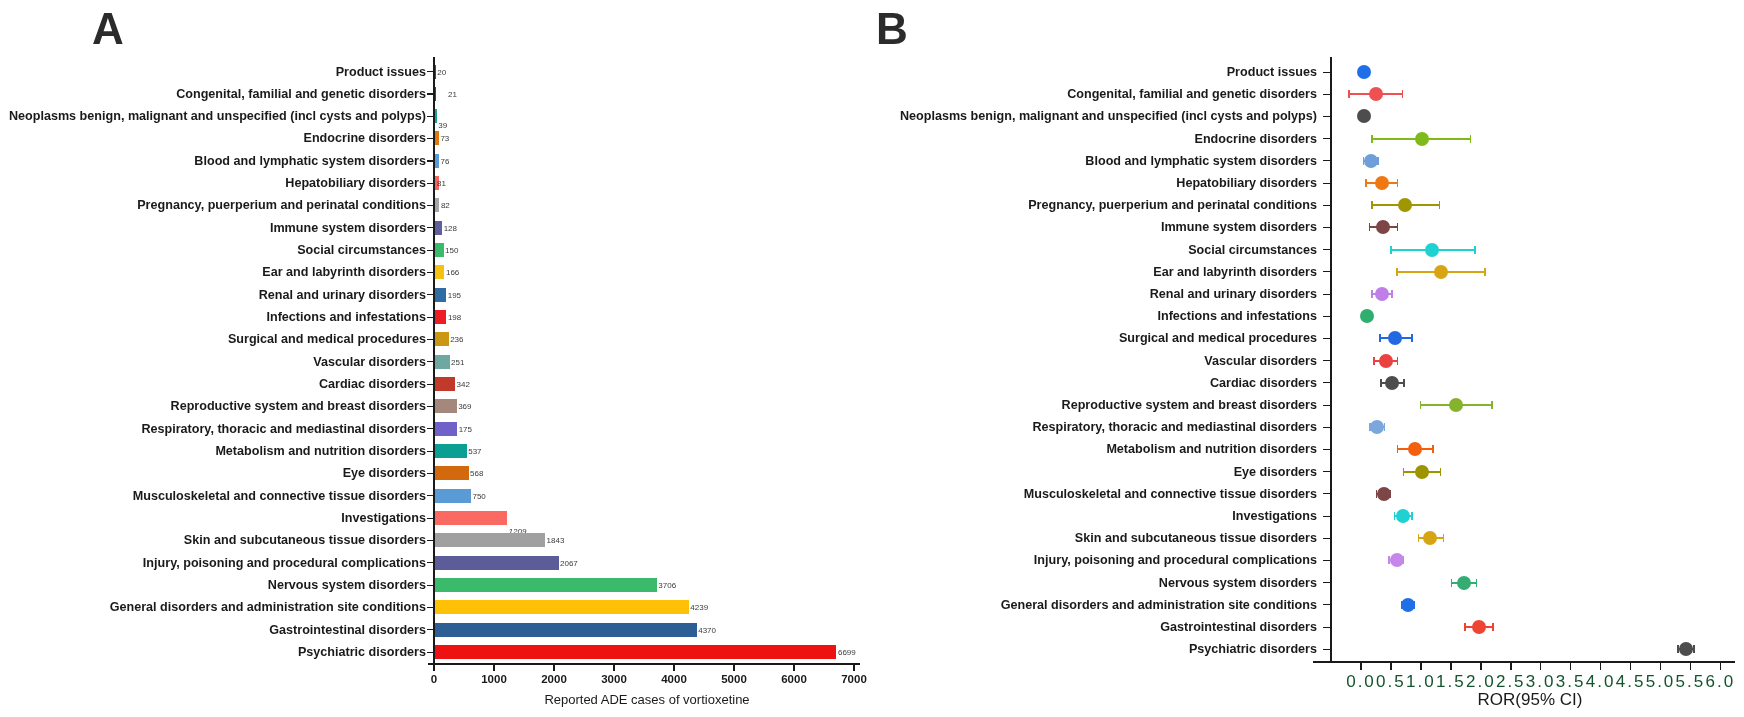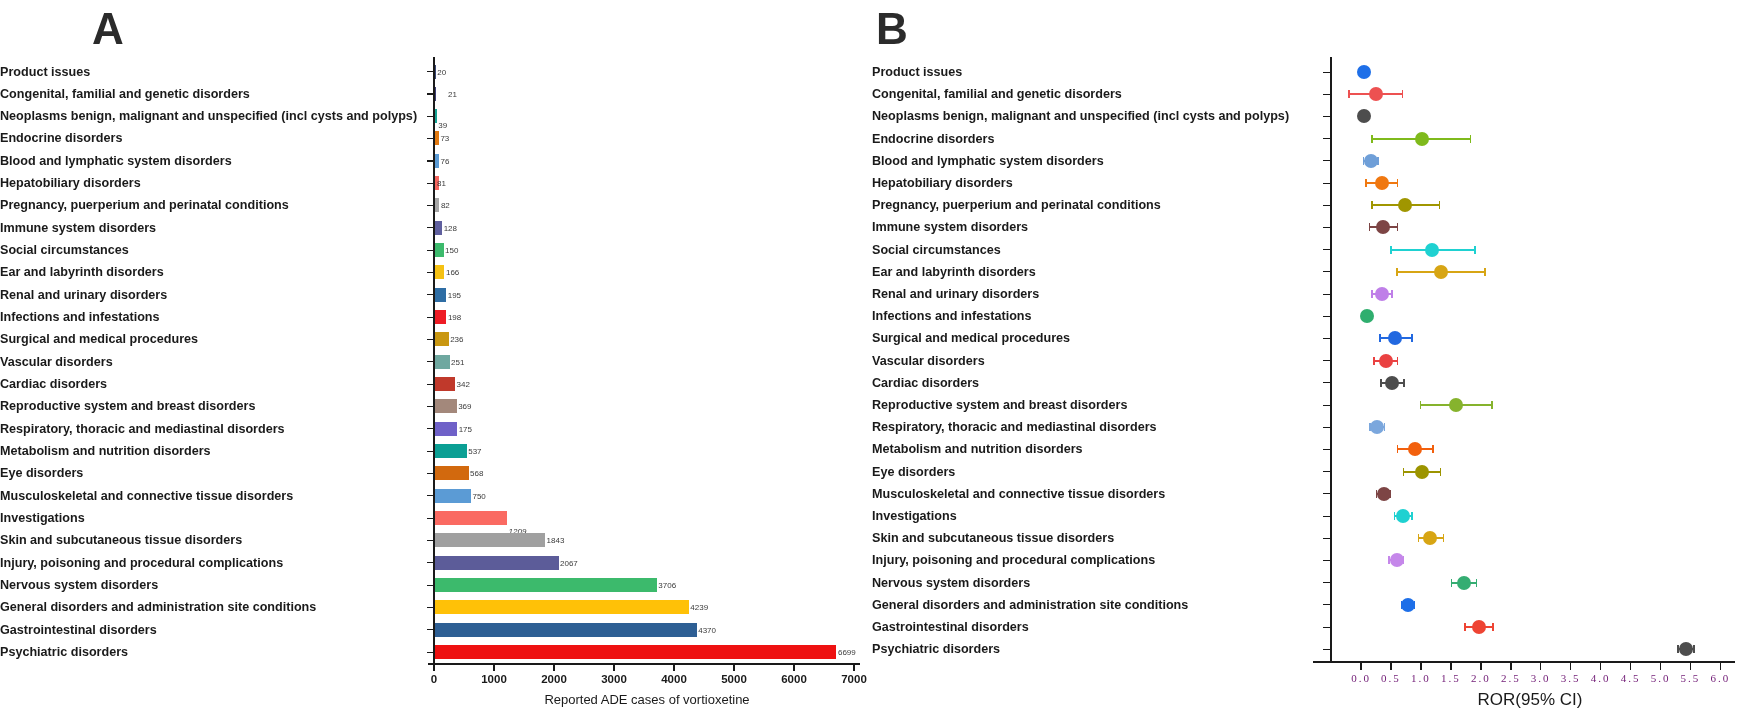--- a/index.html
+++ b/index.html
@@ -1,24 +1,24 @@
 <!DOCTYPE html>
 <html><head>
 <meta charset="utf-8">
 <style>
   html,body{margin:0;padding:0;background:#ffffff;}
   #canvas{position:relative;width:1744px;height:717px;background:#ffffff;overflow:hidden;
           font-family:"Liberation Sans", sans-serif;}
   .abs{position:absolute;}
   .panel-label{font-size:44px;font-weight:800;color:#2b2b2b;letter-spacing:0px;}
-  .cat-label{font-size:12.6px;font-weight:700;color:#1a1a1a;text-align:left;white-space:nowrap;line-height:16px;}
+  .cat-label{font-size:12.6px;font-weight:700;color:#1a1a1a;text-align:right;white-space:nowrap;line-height:16px;}
   .axis-line{background:#1a1a1a;}
   .tick{background:#1a1a1a;}
   .xtick-label-a{font-size:11.5px;font-weight:700;color:#1a1a1a;text-align:center;}
-  .xtick-label-b{font-size:11px;color:#701a75;text-align:center;font-family:Liberation Serif, serif;letter-spacing:2px;}
+  .xtick-label-b{font-size:17px;color:#14532d;text-align:center;font-family:Liberation Sans, sans-serif;letter-spacing:2px;}
   .bar{height:14px;}
   .bar-value{font-size:8px;color:#3a3a3a;white-space:nowrap;line-height:10px;}
   .dot{width:14px;height:14px;border-radius:50%;}
   .ci-line{height:2px;}
   .ci-cap{width:1.5px;height:8px;}
   .axis-title-a{font-size:13px;color:#1a1a1a;text-align:center;}
   .axis-title-b{font-size:17px;color:#1a1a1a;text-align:center;}
 </style>
 </head>
 <body>

